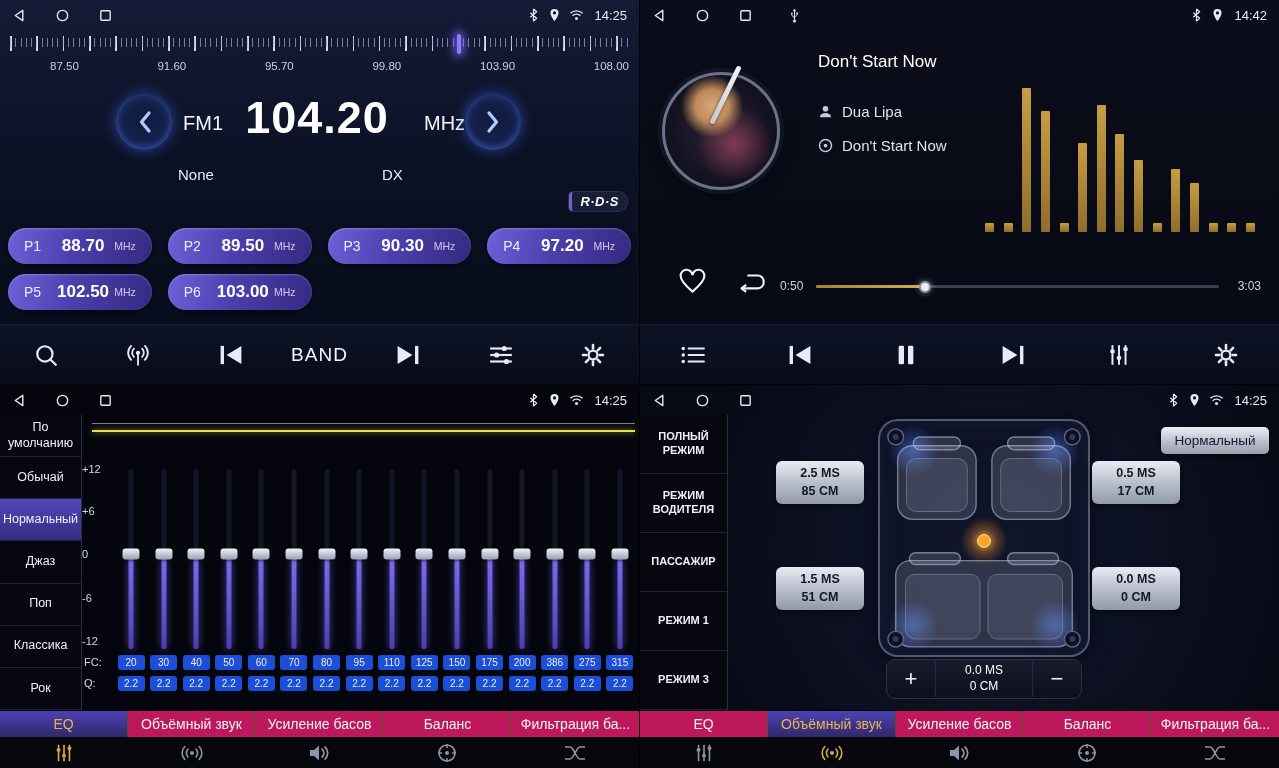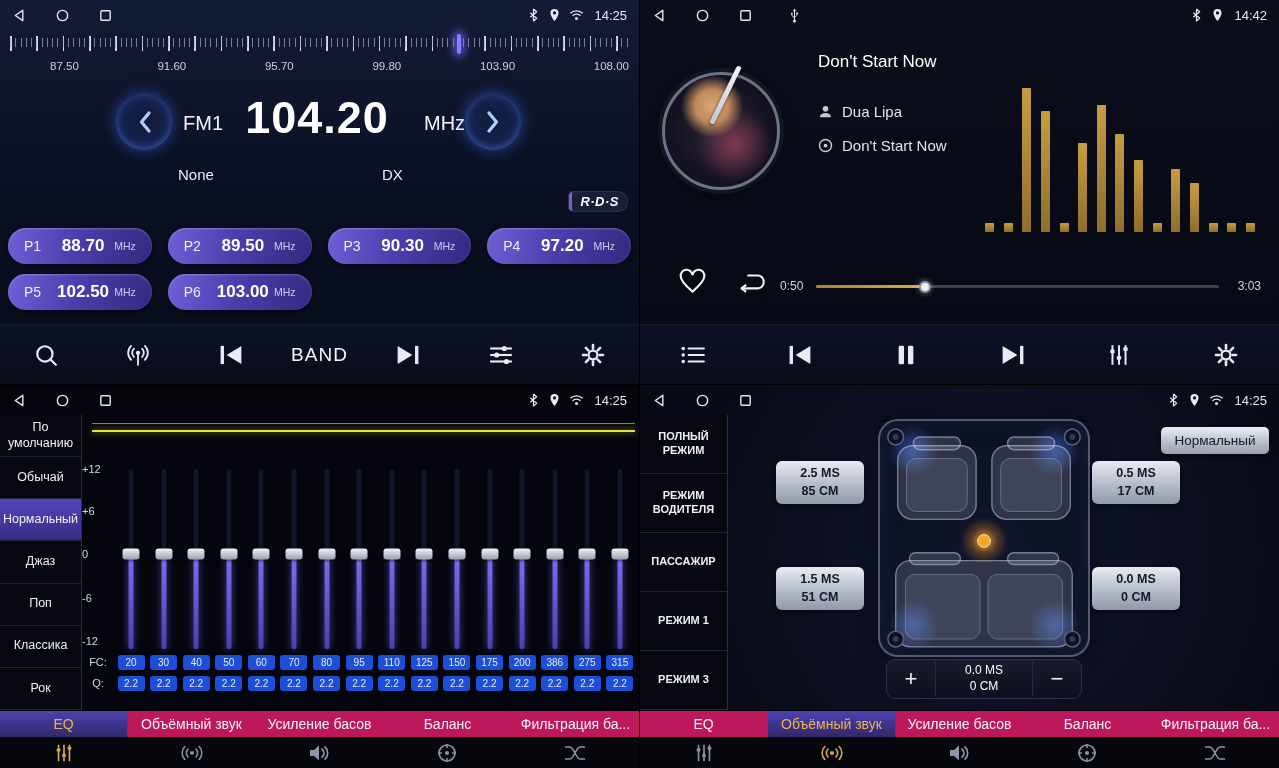--- a/index.html
+++ b/index.html
@@ -140,21 +140,21 @@
   .eq-slider .tr { position:absolute; left:50%; transform:translateX(-50%); width:5px; top:0; bottom:0;
     background:#13162a; border-radius:2px; box-shadow:0 0 3px rgba(0,0,0,.8); }
   .eq-slider .fl { position:absolute; left:50%; transform:translateX(-50%); width:5px; top:47%; bottom:0;
     background:linear-gradient(180deg,#7e6ef2,#4b3fae); border-radius:2px;
     box-shadow:0 0 7px rgba(120,100,250,.65); }
   .eq-knob { position:absolute; left:50%; top:47%; transform:translate(-50%,-50%); width:17px; height:11px;
     border-radius:3px; background:linear-gradient(180deg,#f4f5f8 0%,#c9cdd8 45%,#9aa0b0 100%);
     box-shadow:0 1px 3px rgba(0,0,0,.7); }
   .eq-chip { min-width:27px; padding:1px 2px; text-align:center; background:#1d4ed8; border-radius:3px;
     font-size:10px; color:#e8ebf5; height:15px; line-height:13px; }
-  .eq-fcq { position:absolute; left:2px; width:28px; text-align:center; font-size:11px; color:#d3d8e8; }
+  .eq-fcq { position:absolute; left:2px; width:28px; text-align:left; font-size:11px; color:#d3d8e8; }
   #fc-label { top:241px; } #q-label { top:262px; }
 
   
   .normal-btn { position:absolute; right:10px; top:42px; width:108px; height:27px; border-radius:5px;
     background:linear-gradient(180deg,#eceff4 0%,#b9c0cc 55%,#98a0ae 100%); color:#151928;
     font-size:13.5px; display:flex; align-items:center; justify-content:center;
     box-shadow:0 2px 5px rgba(0,0,0,.5); }
   .cabin { position:absolute; left:238px; top:34px; width:212px; height:238px;
     border:2px solid rgba(140,150,180,.55); border-radius:20px; background:rgba(16,20,36,.45);
     box-shadow:0 0 18px rgba(0,0,0,.6), inset 0 0 24px rgba(40,60,120,.25); }

